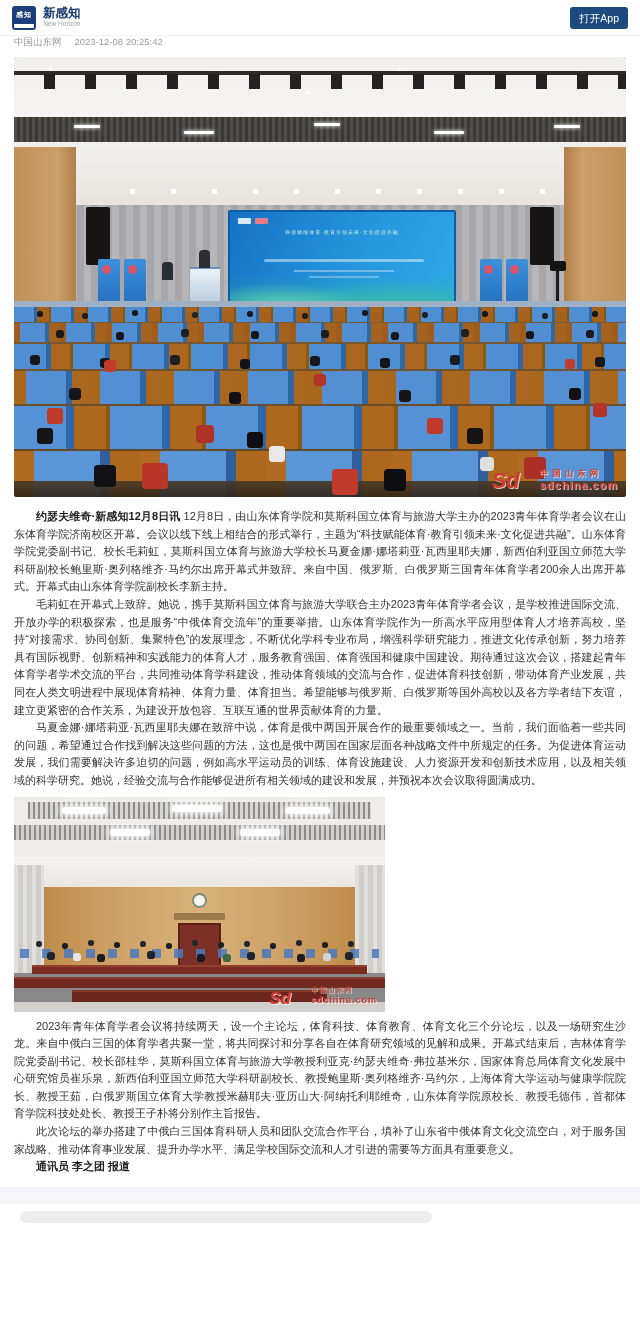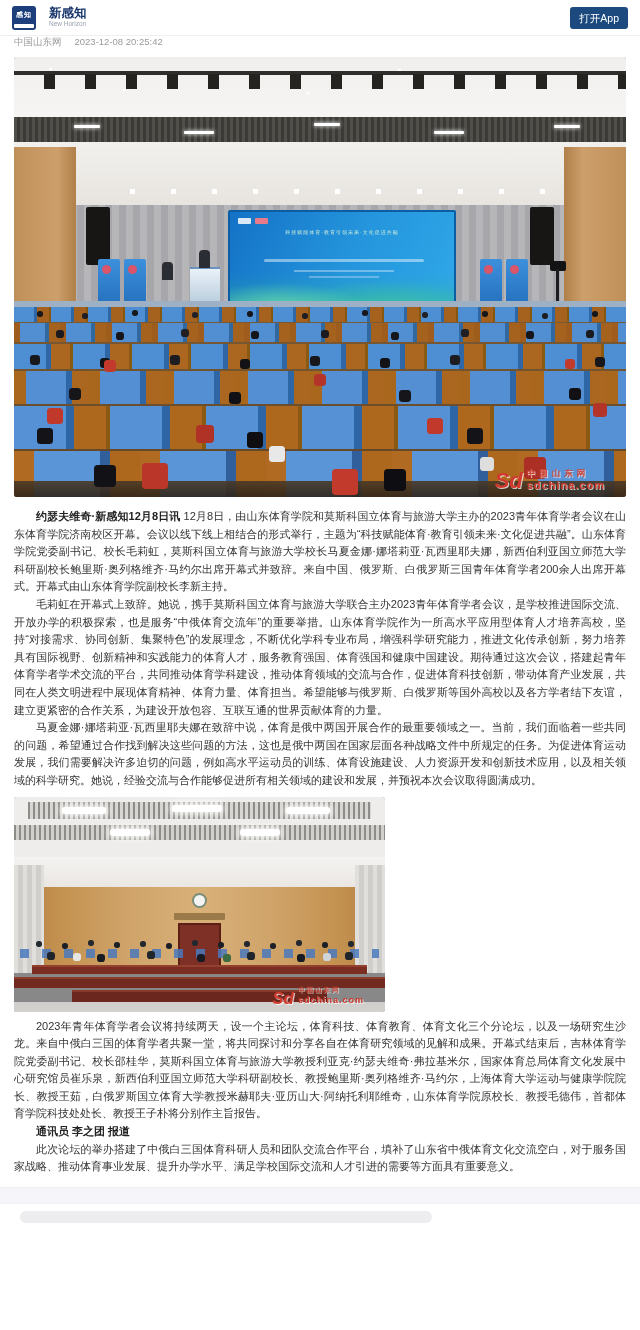--- a/index.html
+++ b/index.html
@@ -4,21 +4,21 @@
 <style>
   * { margin:0; padding:0; box-sizing:border-box; }
   html,body { width:640px; }
   body {
     height:1330px; overflow:hidden; background:#fff;
     font-family:"Liberation Sans","DejaVu Sans",sans-serif; color:#333;
   }
   
   .hdr { height:36px; display:flex; align-items:center; justify-content:space-between;
          padding:0 12px; border-bottom:1px solid #f0f0f0; background:#fff; }
-  .hdr-left { display:flex; align-items:center; gap:13px; }
+  .hdr-left { display:flex; align-items:center; gap:7px;text-align:right; }
   .logo { width:24px; height:24px; background:#1c3f7c; border-radius:3px; position:relative;
           display:flex; align-items:center; justify-content:center; overflow:hidden; }
   .logo-cn { color:#fff; font-size:7px; font-weight:bold; margin-top:-6px; letter-spacing:1px; }
   .logo-strip { position:absolute; left:2px; right:2px; bottom:2px; height:4px; background:#fff; border-radius:1px; }
   .brand-cn { font-size:12.5px; font-weight:bold; color:#17356b; line-height:13px; }
   .brand-en { font-size:6.5px; color:#9aa3ad; line-height:8px; }
   .open-app { background:#1c4a7e; color:#fff; border:none; border-radius:3px;
               font-size:10.5px; padding:5px 9px; line-height:12px; cursor:pointer;
               font-family:inherit; }
   
@@ -119,21 +119,21 @@
       60px 86px 0 5px #15151a, 220px 90px 0 5px #101015, 390px 88px 0 5px #15151a, 560px 86px 0 5px #101015,
       30px 128px 0 7px #131318, 240px 132px 0 7px #0e0e13, 460px 128px 0 7px #131318,
       90px 168px 0 10px #111116, 380px 172px 0 10px #0d0d12; }
   .p1-reds { left:0; top:250px; width:2px; height:2px; border-radius:50%; background:transparent;
     box-shadow:
       95px 58px 0 5px #c23a2c, 305px 72px 0 5px #b5342a, 555px 56px 0 4px #c23a2c,
       40px 108px 0 7px #c0392b, 190px 126px 0 8px #b03226, 420px 118px 0 7px #c0392b,
       585px 102px 0 6px #b5342a, 140px 168px 0 12px #b93629, 330px 174px 0 12px #c23a2c,
       520px 160px 0 10px #ab2f24, 262px 146px 0 7px #e8e8e8, 472px 156px 0 6px #dedede; }
   
-  .wm { right:21px; bottom:6px; display:flex; align-items:flex-end; gap:4px; }
+  .wm { right:8px; bottom:6px; display:flex; align-items:flex-end; gap:20px; }
   .wm-sd { font-size:22px; font-weight:bold; font-style:italic; color:#d03a2e; line-height:20px;
            text-shadow:1px 1px 0 rgba(255,255,255,.75); }
   .wm-col { display:flex; flex-direction:column; align-items:flex-start; }
   .wm-cn { font-size:8.5px; font-weight:bold; color:#cf4033; letter-spacing:4px;
            text-shadow:1px 1px 0 rgba(255,255,255,.7); }
   .wm-site { font-size:11px; font-weight:bold; color:#d03a2e; letter-spacing:1px; line-height:11px;
            text-shadow:1px 1px 0 rgba(255,255,255,.7); }
   
   .p2-ceiling { left:0; top:0; width:371px; height:60px; background:#efedeb; }
   .p2-grille1 { left:14px; top:5px; width:343px; height:17px;
@@ -281,19 +281,19 @@
     <div class="wm">
       <span class="wm-sd">Sd</span>
       <span class="wm-col">
         <span class="wm-cn">中国山东网</span>
         <span class="wm-site">sdchina.com</span>
       </span>
     </div>
   </figure>
 
   <p class="para">2023年青年体育学者会议将持续两天，设一个主论坛，体育科技、体育教育、体育文化三个分论坛，以及一场研究生沙龙。来自中俄白三国的体育学者共聚一堂，将共同探讨和分享各自在体育研究领域的见解和成果。开幕式结束后，吉林体育学院党委副书记、校长邵桂华，莫斯科国立体育与旅游大学教授利亚克·约瑟夫维奇·弗拉基米尔，国家体育总局体育文化发展中心研究馆员崔乐泉，新西伯利亚国立师范大学科研副校长、教授鲍里斯·奥列格维齐·马约尔，上海体育大学运动与健康学院院长、教授王茹，白俄罗斯国立体育大学教授米赫耶夫·亚历山大·阿纳托利耶维奇，山东体育学院原校长、教授毛德伟，首都体育学院科技处处长、教授王子朴将分别作主旨报告。</p>
+  <p class="para">此次论坛的举办搭建了中俄白三国体育科研人员和团队交流合作平台，填补了山东省中俄体育文化交流空白，对于服务国家战略、推动体育事业发展、提升办学水平、满足学校国际交流和人才引进的需要等方面具有重要意义。</p>
   <p class="para reporter">通讯员 李之团 报道</p>
-  <p class="para">此次论坛的举办搭建了中俄白三国体育科研人员和团队交流合作平台，填补了山东省中俄体育文化交流空白，对于服务国家战略、推动体育事业发展、提升办学水平、满足学校国际交流和人才引进的需要等方面具有重要意义。</p>
 
 </main>
 
 <div class="bottom-band"></div>
 <div class="peek"></div>
 
 </body></html>

